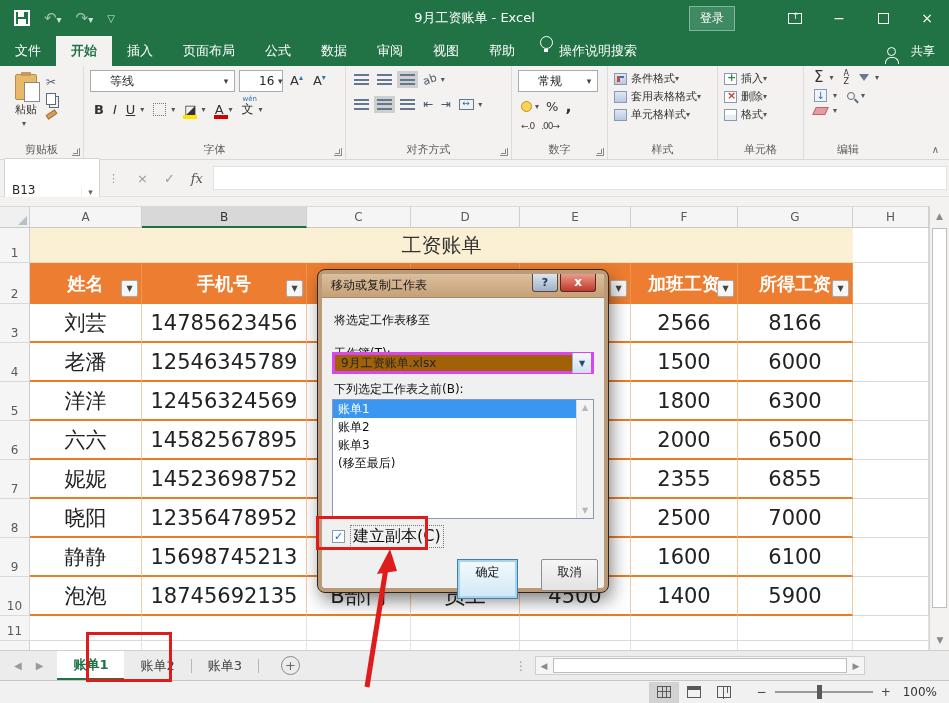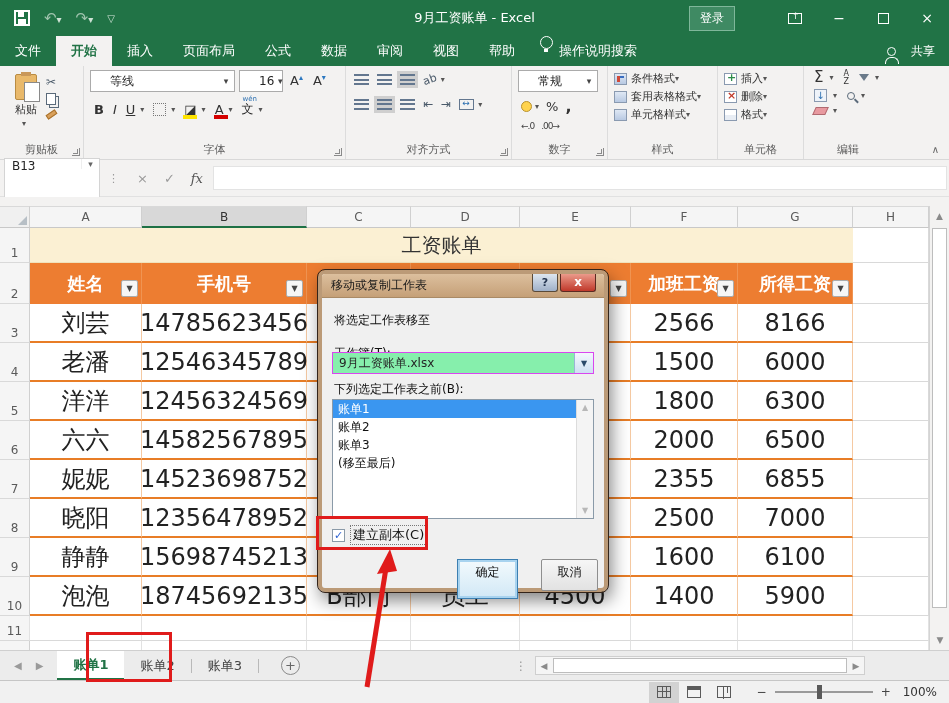--- a/index.html
+++ b/index.html
@@ -98,21 +98,21 @@
   .sigma { font-size:15px; color:#333; line-height:1; }
   .az { font-size:8px; color:#333; line-height:.9; display:flex; flex-direction:column; }
   .funnel { width:0; height:0; border-left:5px solid transparent; border-right:5px solid transparent; border-top:7px solid #6a7a8a; }
   .fill-dn { width:13px; height:13px; border:1px solid #8a9ab0; background:#eef3f9; color:#2b6fb0; font-size:10px; text-align:center; line-height:12px; }
   .lens { width:8px; height:8px; border:1.5px solid #5a6a7a; border-radius:50%; position:relative; }
   .lens::after { content:""; position:absolute; left:6px; top:7px; width:5px; height:1.5px; background:#5a6a7a; transform:rotate(45deg); }
   .eraser { width:13px; height:8px; background:#e89aa0; border:1px solid #b06a70; transform:skewX(-25deg); }
   .collapse { position:absolute; right:10px; bottom:4px; color:#666; font-size:10px; }
   
   .fbar { position:absolute; left:0; top:160px; width:949px; height:37px; background:#f3f2f1; display:flex; align-items:center; border-bottom:1px solid #e1e1e1; }
-  .namebox { width:96px; height:40px; background:#fff; border:1px solid #d4d4d4; margin-left:4px; display:flex; align-items:flex-start; }
+  .namebox { width:96px; height:40px; background:#fff; border:1px solid #d4d4d4; margin-left:4px; display:flex; align-items:flex-end; }
   .namebox .nv { flex:1; padding-left:7px; font-size:12px; }
   .namebox .na { width:18px; color:#666; font-size:9px; text-align:center; border-left:1px solid #eee; }
   .fdots { color:#9a9a9a; padding:0 8px; font-size:11px; }
   .fx-btns { display:flex; align-items:center; gap:16px; padding:0 10px; color:#9a9a9a; font-size:13px; }
   .fx { font-style:italic; color:#555; font-size:13px; font-family:"DejaVu Serif",serif; }
   .finput { flex:1; height:24px; background:#fff; border:1px solid #e3e3e3; margin-right:2px; }
   
   .sheet-bg { position:absolute; left:0; top:197px; width:949px; height:453px; background:#f3f2f1; }
   .colhdr { position:absolute; left:0; top:206px; display:flex; height:22px; }
   .ch { height:22px; background:#f5f5f5; border-right:1px solid #d0d0d0; border-bottom:1px solid #c8c8c8; border-top:1px solid #d9d9d9; color:#5a5a5a; font-size:12px; display:flex; align-items:center; justify-content:center; flex:none; }
@@ -126,21 +126,21 @@
   .cell { flex:none; display:flex; align-items:center; justify-content:center; background:#fff; }
   .rh { width:30px; background:#f5f5f5; border-right:1px solid #d0d0d0; border-bottom:1px solid #d9d9d9; color:#5a5a5a; font-size:12px; align-items:flex-end; justify-content:center; padding-bottom:2px; }
   .title-row { height:35px; }
   .title-row .merged { width:823px; background:#fbf0d3; display:flex; align-items:center; justify-content:center; font-size:20px; color:#333; border-bottom:1px solid #f0e2bb; }
   .title-row .w-h { background:#fff; border-right:1px solid #d9d9d9; border-bottom:1px solid #d9d9d9; }
   .hdr-row { height:41px; }
   .hdr-row .oc { background:#ed7d31; color:#fff; font-size:18px; font-weight:bold; position:relative; border-right:1px solid #f09452; }
   .hdr-row .w-h { background:#fff; border-right:1px solid #d9d9d9; border-bottom:1px solid #d9d9d9; }
   .filter-btn { position:absolute; right:3px; bottom:7px; width:17px; height:17px; background:#f6f6f6; border:1px solid #ababab; border-radius:2px; color:#444; font-size:8px; display:flex; align-items:center; justify-content:center; }
   .data-row { height:39px; }
-  .tcell { font-size:24px; color:#222; border-right:1px solid #f5c9a2; border-bottom:2px solid #e87d26; }
+  .tcell { font-size:21px; color:#222; border-right:1px solid #f5c9a2; border-bottom:2px solid #e87d26; }
   .hcell { border-right:1px solid #d9d9d9; border-bottom:1px solid #d9d9d9; }
   .empty-row { height:25px; }
   .empty-row .cell { border-right:1px solid #e2e2e2; border-bottom:1px solid #d9d9d9; }
   .filler { position:absolute; left:0; top:641px; width:929px; height:9px; display:flex; }
   .filler div { flex:none; border-right:1px solid #e2e2e2; background:#fff; }
   .filler .rh0 { width:30px; background:#f5f5f5; border-right:1px solid #d0d0d0; }
   
   .vscroll { position:absolute; left:929px; top:206px; width:20px; height:444px; background:#f3f2f1; border-left:1px solid #d4d4d4; }
   .vs-btn { width:18px; height:18px; margin:1px auto; color:#8a8a8a; font-size:9px; text-align:center; line-height:18px; background:#f3f2f1; }
   .vs-thumb { position:absolute; left:2px; top:22px; width:15px; height:380px; background:#ffffff; border:1px solid #bdbdbd; }
@@ -168,31 +168,31 @@
   .ztrack { width:98px; height:2px; background:#9a9a9a; position:relative; }
   .zthumb { position:absolute; left:42px; top:-6px; width:5px; height:14px; background:#5a5a5a; }
   .zpct { font-size:12px; color:#333; margin-right:12px; }
   
   .dialog { position:absolute; left:318px; top:270px; width:290px; height:322px; background:#f0f0f0; border:4px solid #bb9a77; outline:1px solid #33241a; border-radius:7px; box-shadow:3px 8px 18px rgba(0,0,0,.5); z-index:40; }
   .dlg-title { height:24px; background:linear-gradient(#dcbf9d,#c5a078); border-radius:3px 3px 0 0; display:flex; align-items:center; padding-left:9px; font-size:12px; color:#1a1a1a; border-bottom:1px solid #a98a66; }
   .dlg-ctl { position:absolute; top:0; right:8px; display:flex; }
   .dlg-help { width:26px; height:18px; background:linear-gradient(#dde6f0,#9fb0c8); border:1px solid #5a4a38; border-top:none; border-radius:0 0 3px 3px; color:#23344f; font-size:11px; font-weight:bold; text-align:center; line-height:17px; margin-right:2px; }
   .dlg-close { width:36px; height:18px; background:linear-gradient(#eb9a8a,#c0392b); border:1px solid #5a2a22; border-top:none; border-radius:0 0 3px 3px; color:#fff; font-size:12px; font-weight:bold; text-align:center; line-height:16px; }
   .dlg-label { position:absolute; left:12px; font-size:12px; color:#111; }
-  .dlg-combo { position:absolute; left:10px; top:78px; width:262px; height:22px; background:#86efac; border:1px solid #d946ef; display:flex; align-items:center; }
+  .dlg-combo { position:absolute; left:10px; top:78px; width:262px; height:22px; background:#a16207; border:3px solid #d946ef; display:flex; align-items:center; }
   .dlg-combo .cv { flex:1; padding-left:6px; font-size:12px; }
   .dlg-combo .cbtn { width:19px; height:20px; background:linear-gradient(#f3f8fd,#cfe0f2); border-left:1px solid #9ab5d5; color:#2a4a6a; font-size:8px; display:flex; align-items:center; justify-content:center; }
   .dlg-list { position:absolute; left:10px; top:125px; width:262px; height:120px; background:#fff; border:1px solid #8a9aa8; }
   .dlg-item { height:18px; line-height:18px; padding-left:5px; font-size:12px; color:#111; width:244px; }
   .dlg-item.selected { background:#3a96f0; color:#fff; }
   .dlg-vsb { position:absolute; right:0; top:0; width:17px; height:118px; background:#f4f4f4; border-left:1px solid #dcdcdc; }
   .dlg-vsb span { position:absolute; left:0; width:16px; text-align:center; color:#b8b8b8; font-size:8px; }
   .dlg-check-row { position:absolute; left:10px; top:252px; display:flex; align-items:center; gap:6px; }
   .checkbox { width:13px; height:13px; background:#fff; border:1px solid #8a9aa8; color:#2a5fd0; font-size:11px; font-weight:bold; line-height:11px; text-align:center; }
-  .check-label { font-size:13px; color:#111; outline:1px dotted #777; padding:0 2px; }
+  .check-label { font-size:16px; color:#111; outline:1px dotted #777; padding:0 2px; }
   .dlg-ok { position:absolute; left:135px; top:285px; width:61px; height:40px; background:linear-gradient(#f3fafd,#d1e8f6); border:1px solid #3c7fb1; box-shadow:0 0 0 2px #a8d3ef inset; font-size:12px; color:#111; text-align:center; line-height:24px; }
   .dlg-cancel { position:absolute; left:219px; top:285px; width:57px; height:32px; background:linear-gradient(#f6f6f6,#e2e2e2); border:1px solid #8e8e8e; border-radius:2px; font-size:12px; color:#111; text-align:center; line-height:24px; }
   
   .red-box-check { position:absolute; left:316px; top:516px; width:112px; height:34px; border:3px solid #e01b1b; z-index:55; }
   .red-box-tab { position:absolute; left:86px; top:632px; width:86px; height:50px; border:3px solid #e01b1b; z-index:55; }
   .arrow-svg { position:absolute; left:0; top:0; z-index:60; pointer-events:none; }
 </style>
 </head>
 <body>
 

